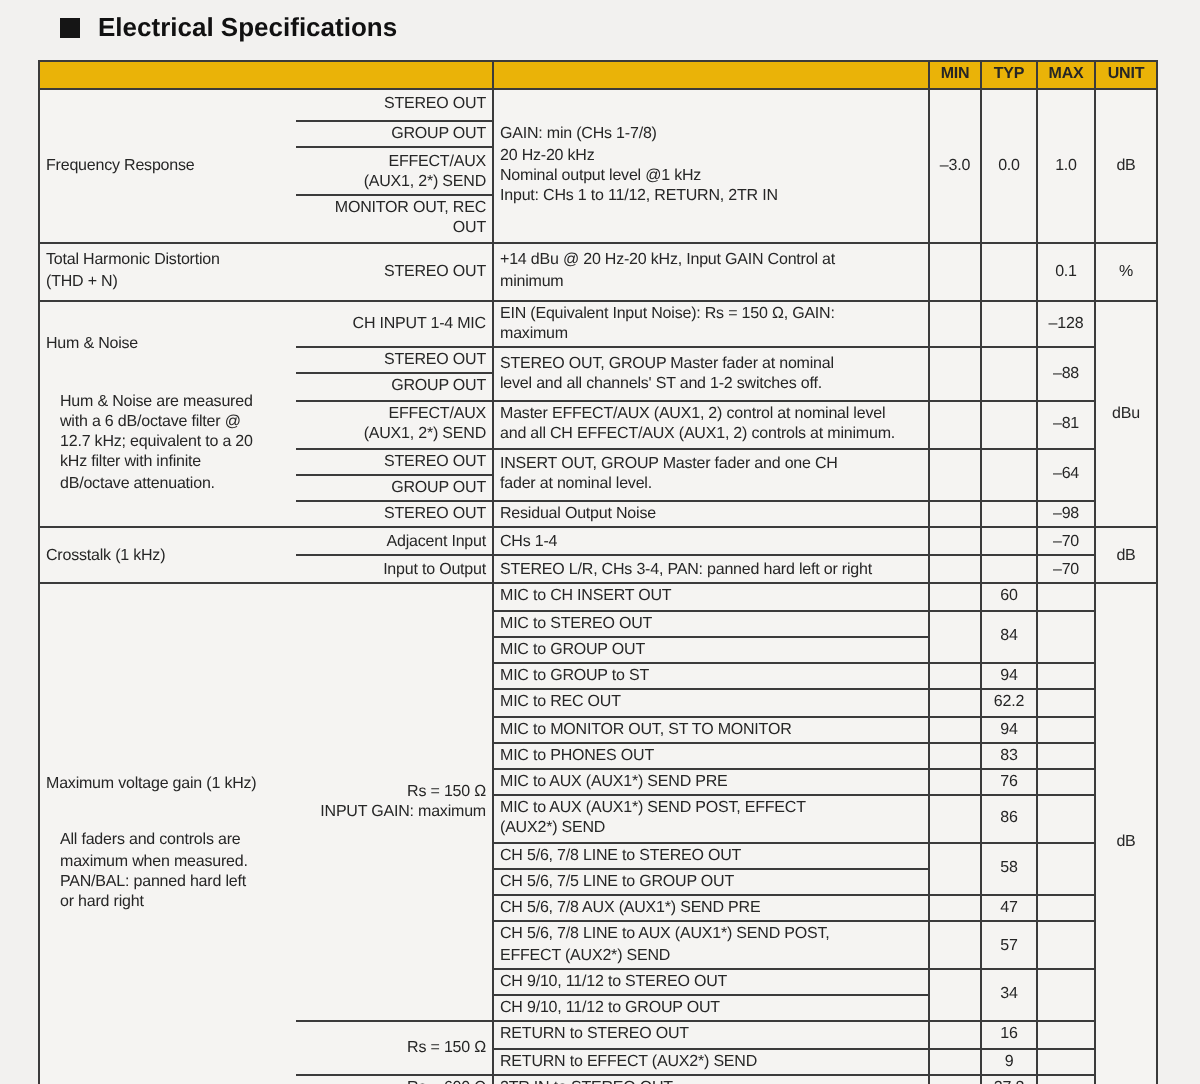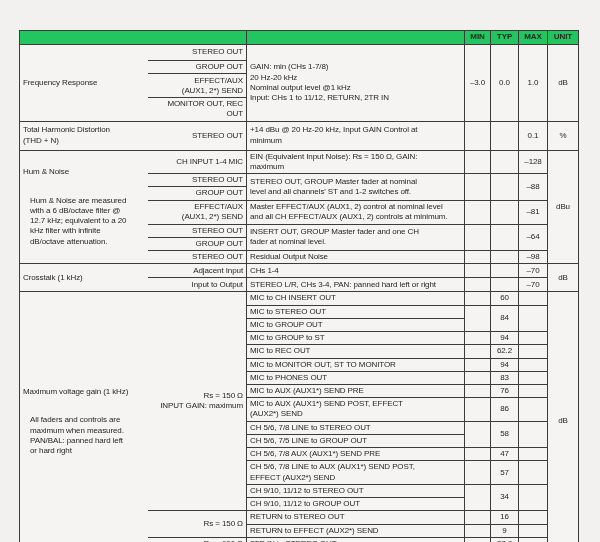--- a/index.html
+++ b/index.html
@@ -4,36 +4,40 @@
 <style>
   html,body{margin:0;padding:0;}
   body{width:600px;height:542px;background:#f2f1ef;font-family:"Liberation Sans",sans-serif;overflow:hidden;}
   .page{position:relative;width:600px;height:542px;}
   .title{position:absolute;left:30px;top:6px;font-size:13px;font-weight:bold;color:#111;display:flex;align-items:center;}
   .sq{display:inline-block;width:10px;height:10px;background:#151515;margin-right:9px;}
   table.t{position:absolute;left:19px;top:30px;border-collapse:collapse;table-layout:fixed;width:559px;
           border:1.5px solid #3b3b3b;background:#f5f4f2;}
   table.t td{font-size:8px;line-height:1.28;color:#262626;padding:1px 3px;vertical-align:middle;
              white-space:pre-line;letter-spacing:-0.1px;overflow:hidden;}
-  .hcell{background:#22c55e;font-weight:bold;text-align:center;font-size:8.4px;letter-spacing:0;}
+  .hcell{background:#eab308;font-weight:bold;text-align:center;font-size:8.4px;letter-spacing:0;}
   .bR{border-right:1px solid #3b3b3b;}
   .bB{border-bottom:1px solid #3b3b3b;}
   .pname{vertical-align:top;text-align:left;font-size:8.2px;padding-top:2px;}
   .note{margin:8px 0 0 7px;}
   .sub{text-align:right;font-size:7.9px;letter-spacing:-0.2px;}
   .vtop{vertical-align:top;margin-top:45px;}
   .cond{text-align:left;}
   .cond-sm{font-size:7.5px;letter-spacing:-0.15px;}
   .val{text-align:center;font-size:8.3px;}
 </style>
 </head>
 <body>
 
 <div class="page">
 
+  <div class="title">
+    <span class="sq"></span>
+    <span>Electrical Specifications</span>
+  </div>
 
   <table class="t">
     <colgroup>
       <col style="width:128px">
         <col style="width:99px">
         <col style="width:218px">
       <col style="width:26px">
         <col style="width:28px">
         <col style="width:29px">
         <col style="width:31px">

